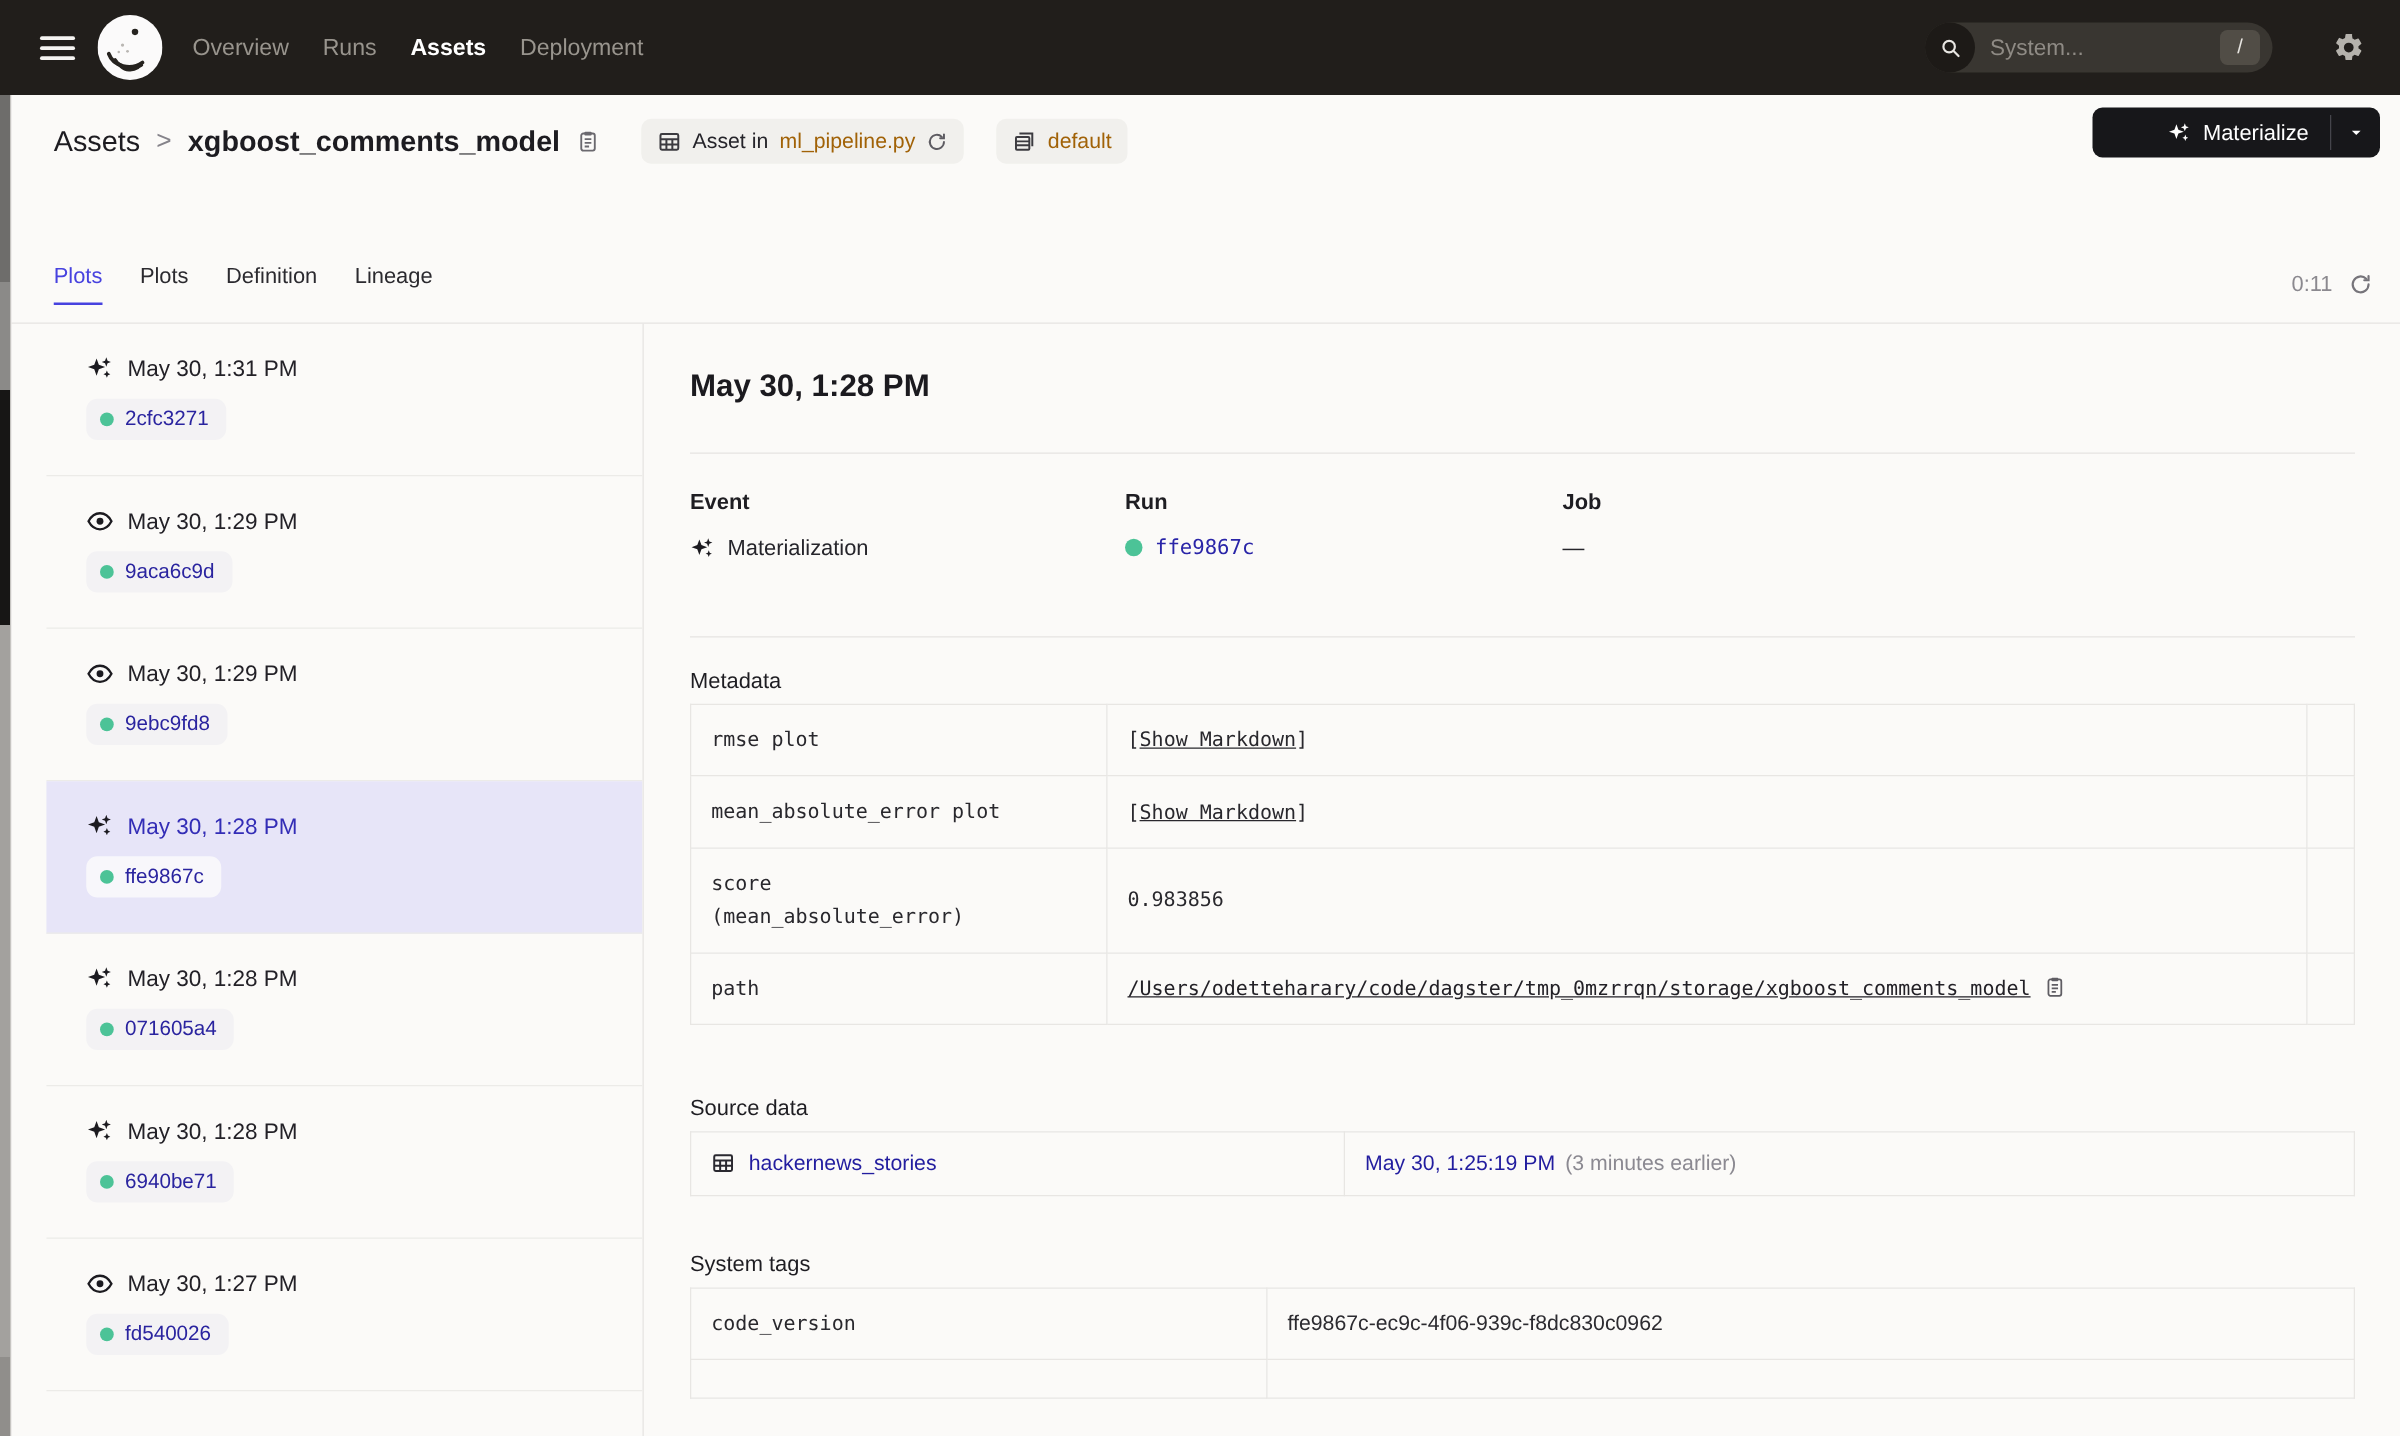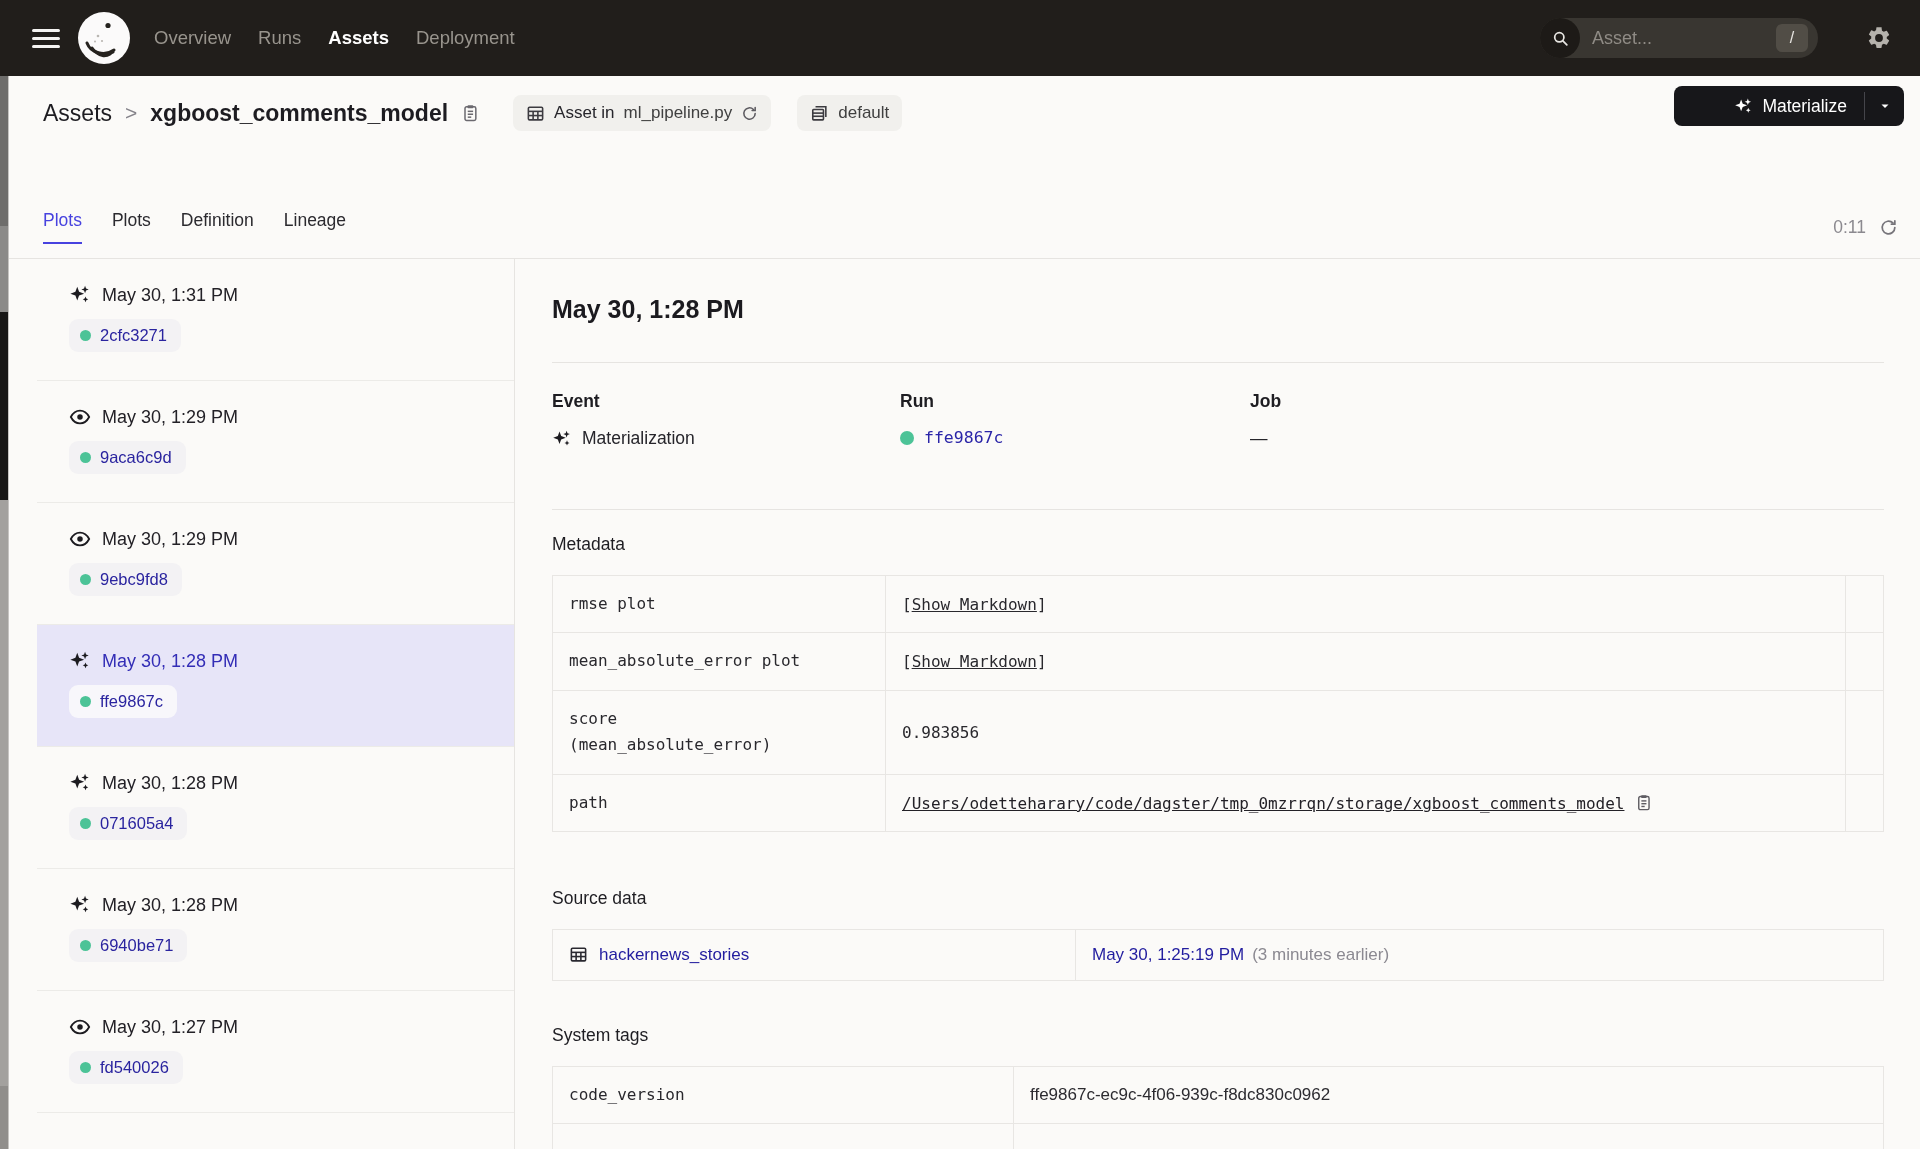--- a/index.html
+++ b/index.html
@@ -36,21 +36,21 @@
   
   .page-header { position:relative; height:74px; display:flex; align-items:center; padding-left:34px; }
   .crumb-root { font-size:23px; color:#1d1c21; cursor:pointer; }
   .crumb-sep { font-size:21px; color:#85838a; margin:0 13px; }
   .crumb-current { font-size:23px; font-weight:700; color:#1d1c21; }
   .icon-btn { color:#6b696f; cursor:pointer; display:inline-flex; }
   .crumb-copy { width:20px; height:20px; margin-left:12px; }
   .tag-pill { display:inline-flex; align-items:center; gap:9px; height:36px; padding:0 13px;
     background:#f1f0ed; border-radius:8px; font-size:17px; color:#26252b; cursor:pointer; }
   .tag-pill .pill-icon { width:19px; height:19px; color:#3c3b40; }
-  .tag-pill .pill-link { color:#404040; }
+  .tag-pill .pill-link { color:#a16207; }
   .tag-pill .pill-refresh { width:17px; height:17px; color:#5d5b61; }
   .pill-1 { margin-left:33px; } .pill-2 { margin-left:26px; }
   .materialize { position:absolute; right:16px; top:10px; height:40px; background:#17171a;
     border-radius:8px; display:flex; align-items:stretch; color:#fff; cursor:pointer; overflow:hidden;padding-left:43px; }
   .mat-main { display:flex; align-items:center; gap:9px; padding:0 17px; font-size:17.5px; font-weight:500; }
   .mat-main .spark { width:19px; height:19px; }
   .mat-split { width:1px; background:#45454b; margin:6px 0; }
   .mat-caret { width:39px; display:flex; align-items:center; justify-content:center; }
 
   
@@ -85,21 +85,21 @@
   .col-label { font-size:17.5px; font-weight:700; color:#1e1d22; }
   .col-value { margin-top:16px; display:flex; align-items:center; gap:10px; font-size:17.5px; color:#26252b; }
   .col-value .ev-icon { width:20px; height:20px; }
   .dot-lg { width:14px; height:14px; border-radius:50%; background:#4cc397; }
   .mono { font-family:"DejaVu Sans Mono", monospace; }
   .run-link { font-family:"DejaVu Sans Mono", monospace; font-size:16.5px; color:#2a25a8; cursor:pointer; }
 
   .detail h3 { font-size:17.5px; font-weight:400; color:#1e1d22; }
   .h3-meta { margin-top:24px; } .h3-src { margin-top:56px; } .h3-tags { margin-top:44px; }
 
-  table { margin-top:20px; width:100%; border-collapse:collapse; }
+  table { margin-top:8px; width:100%; border-collapse:collapse; }
   td { border:1px solid #e8e6e3; padding:15px 16px; vertical-align:middle;
     font-size:16px; color:#29282d; }
   .key-cell { white-space:pre-line; font-family:"DejaVu Sans Mono", monospace; line-height:1.65; }
   .md-wrap { font-family:"DejaVu Sans Mono", monospace; }
   .md-link { text-decoration:underline; cursor:pointer; }
   .path-link { font-family:"DejaVu Sans Mono", monospace; color:#232127; text-decoration:underline; cursor:pointer; }
   .cell-copy { width:19px; height:19px; margin-left:10px; color:#5f5d63; vertical-align:-3px; }
   .gutter { width:38px; padding:0; }
   .asset-cell { display:flex; align-items:center; gap:11px; }
   .asset-cell .pill-icon { width:19px; height:19px; color:#2a2930; }
@@ -136,21 +136,21 @@
       <a class="nav-link active">Assets</a>
       <a class="nav-link">Deployment</a>
     </nav>
   <div class="search">
     <div class="search-circle">
       <svg width="19" height="19" viewBox="0 0 24 24" fill="none" stroke="currentColor" stroke-width="2.2">
         <circle cx="10.5" cy="10.5" r="5.8"></circle>
           <line x1="15" y1="15" x2="20" y2="20" stroke-linecap="round"></line>
         </svg>
     </div>
-    <span class="search-ph">Asset...</span>
+    <span class="search-ph">System...</span>
     <span class="kbd">/</span>
   </div>
   <div class="gear">
     <svg viewBox="0 0 24 24" fill="currentColor">
         <path d="M19.14 12.94c.04-.3.06-.61.06-.94s-.02-.64-.07-.94l2.03-1.58a.49.49 0 0 0 .12-.61l-1.92-3.32a.49.49 0 0 0-.59-.22l-2.39.96c-.5-.38-1.03-.7-1.62-.94l-.36-2.54A.484.484 0 0 0 13.92 2h-3.84c-.24 0-.43.17-.47.41l-.36 2.54c-.59.24-1.13.57-1.62.94l-2.39-.96a.488.488 0 0 0-.59.22L2.73 8.47c-.12.2-.07.47.12.61l2.03 1.58c-.05.3-.09.63-.09.94s.02.64.07.94l-2.03 1.58a.49.49 0 0 0-.12.61l1.92 3.32c.12.22.37.29.59.22l2.39-.96c.5.38 1.03.7 1.62.94l.36 2.54c.05.24.24.41.48.41h3.84c.24 0 .44-.17.47-.41l.36-2.54c.59-.24 1.13-.56 1.62-.94l2.39.96c.22.08.47 0 .59-.22l1.92-3.32a.49.49 0 0 0-.12-.61l-2.01-1.58zM12 15.6A3.6 3.6 0 1 1 12 8.4a3.6 3.6 0 0 1 0 7.2z"></path>
       </svg>
   </div>
 </div>
 
 <div class="leftstrip"></div>

